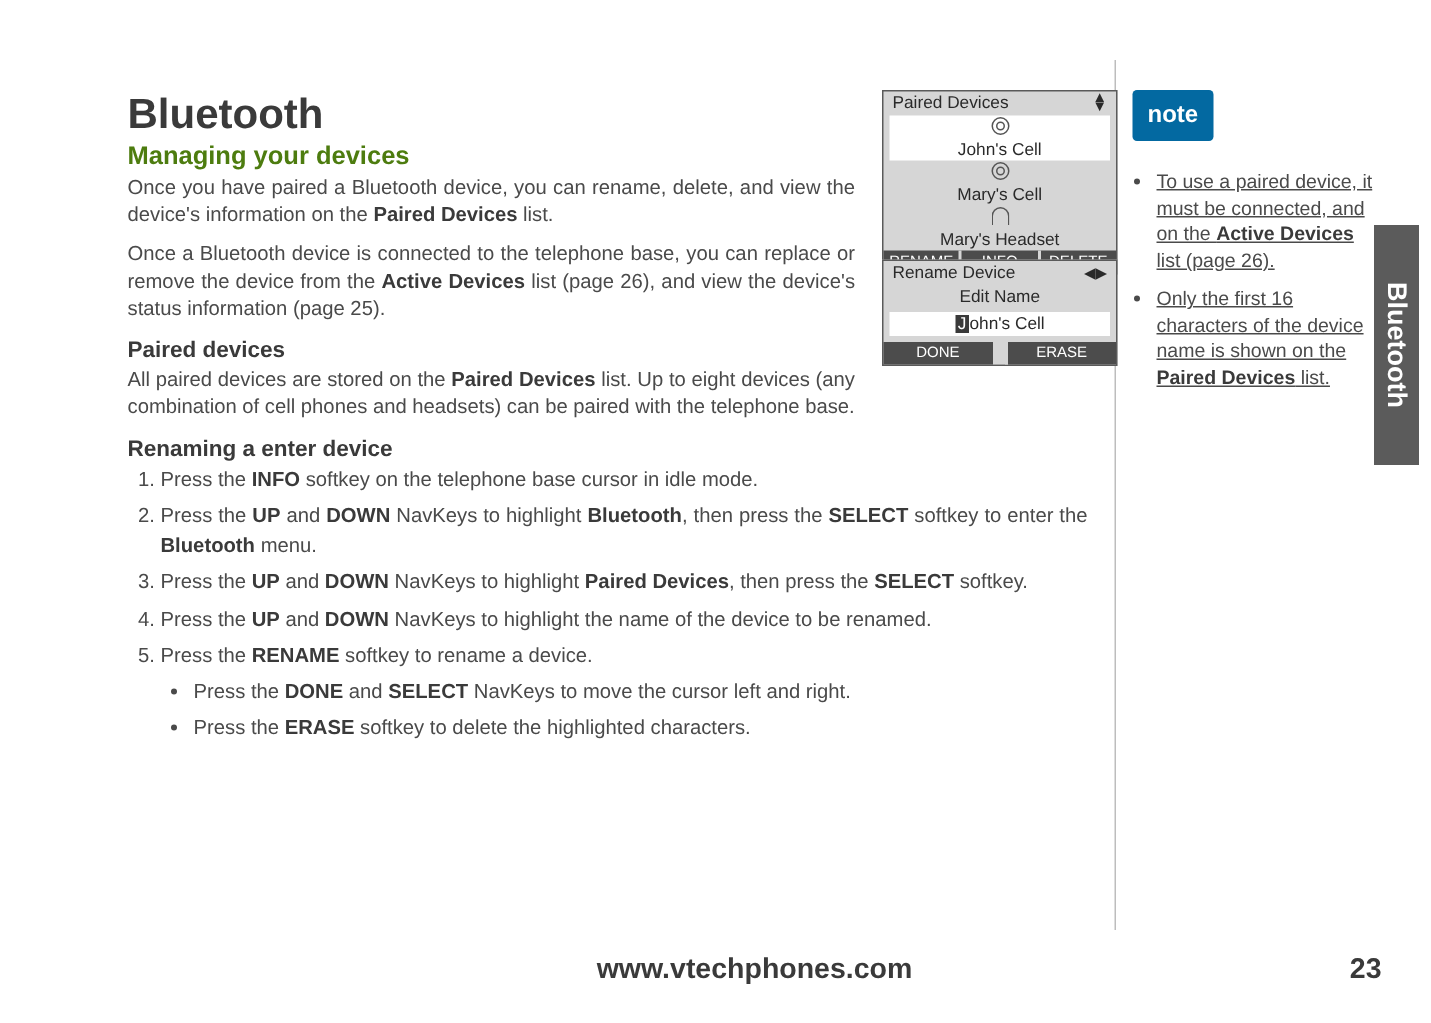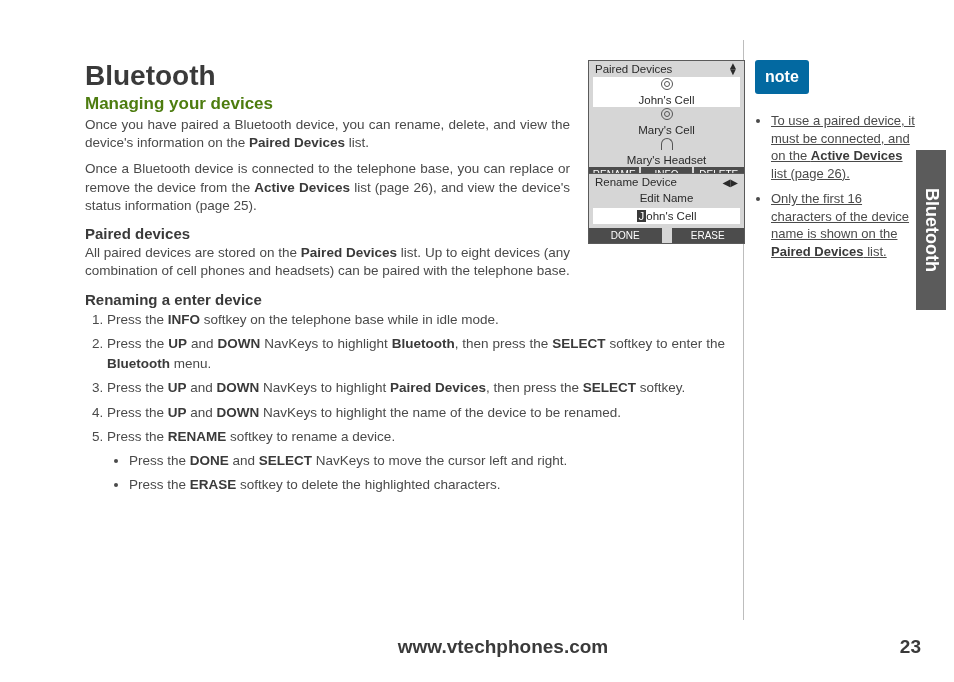--- a/index.html
+++ b/index.html
@@ -114,21 +114,21 @@
         </p>
 
         <h3>Paired devices</h3>
         <p class="narrow-block">
           <span>All paired devices are stored on the </span><b>Paired Devices</b><span> list. Up to eight devices (any combination of cell phones and headsets) can be paired with the telephone base.</span>
         </p>
       </div>
 
       <h3>Renaming a enter device</h3>
       <ol>
-        <li><span>Press the </span><b>INFO</b><span> softkey on the telephone base while in idle mode.</span></li>
+        <li><span>Press the </span><b>INFO</b><span> softkey on the telephone base cursor in idle mode.</span></li>
         <li><span>Press the </span><b>UP</b><span> and </span><b>DOWN</b><span> NavKeys to highlight </span><b>Bluetooth</b><span>, then press the </span><b>SELECT</b><span> softkey to enter the </span><b>Bluetooth</b><span> menu.</span></li>
         <li><span>Press the </span><b>UP</b><span> and </span><b>DOWN</b><span> NavKeys to highlight </span><b>Paired Devices</b><span>, then press the </span><b>SELECT</b><span> softkey.</span></li>
         <li><span>Press the </span><b>UP</b><span> and </span><b>DOWN</b><span> NavKeys to highlight the name of the device to be renamed.</span></li>
         <li><span>Press the </span><b>RENAME</b><span> softkey to rename a device.</span>
           <ul class="inner">
             <li><span>Press the </span><b>DONE</b><span> and </span><b>SELECT</b><span> NavKeys to move the cursor left and right.</span></li>
             <li><span>Press the </span><b>ERASE</b><span> softkey to delete the highlighted characters.</span></li>
           </ul>
         </li>
       </ol>

